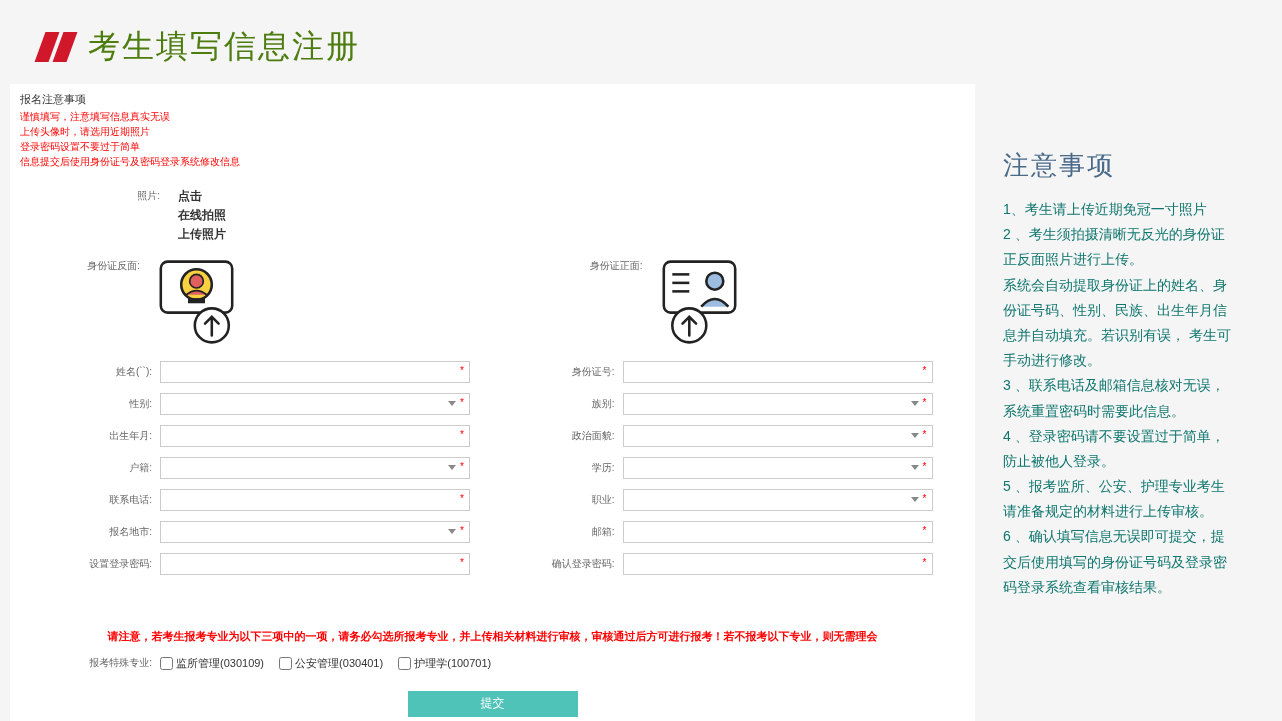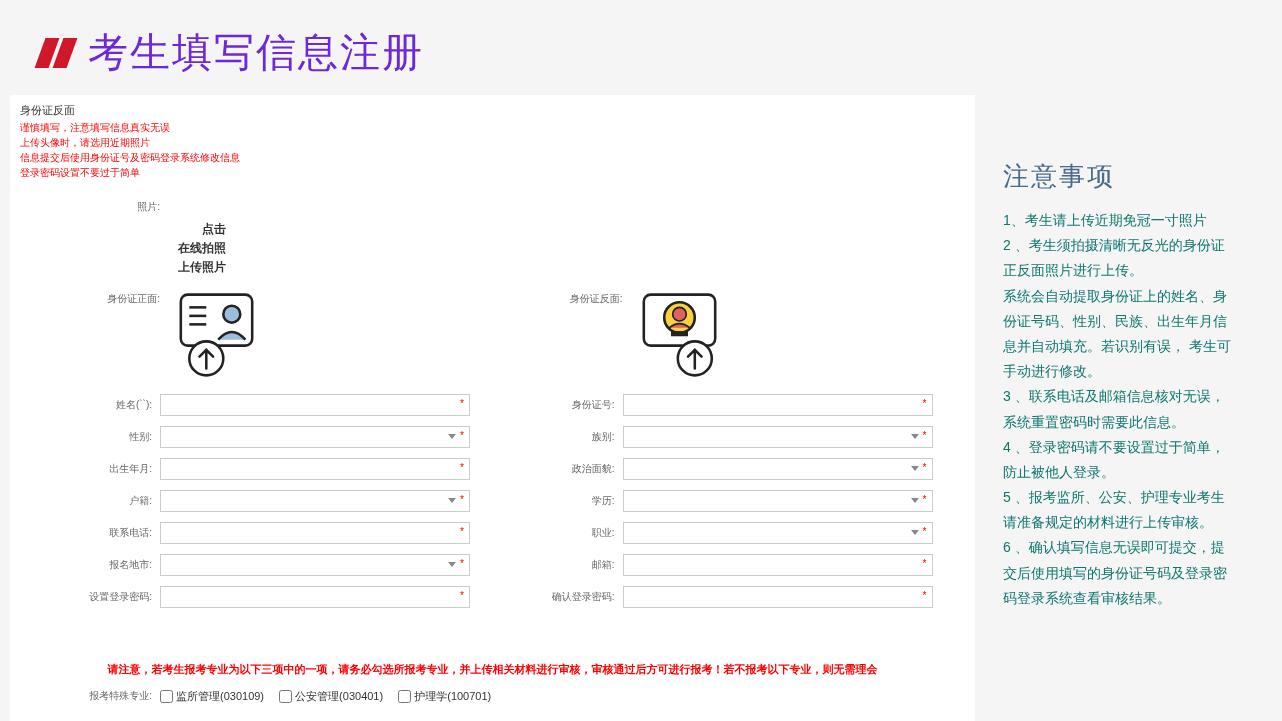--- a/index.html
+++ b/index.html
@@ -22,22 +22,22 @@
   }
   .logo-slash span {
     display: inline-block;
     width: 14px;
     height: 30px;
     background: #d1182b;
     transform: skewX(-20deg);
     margin-right: 4px;
   }
   .page-title {
-    font-size: 40px;
-    color: #6d28d9;
+    font-size: 32px;
+    color: #4d7c0f;
     font-weight: 400;
     letter-spacing: 2px;
   }
   .main-wrap {
     display: flex;
     padding: 0 10px;
   }
   .form-panel {
     background: #fff;
     width: 965px;
@@ -65,24 +65,23 @@
     color: #666;
     width: 40px;
     text-align: right;
     padding-top: 2px;
   }
   .photo-upload {
     margin-left: 18px;
     font-size: 12px;
     font-weight: 600;
     color: #333;
-    text-align: right;
+    text-align: left;
     line-height: 1.6;
     cursor: pointer;
-    margin-top: 22px;
   }
   .id-row {
     display: flex;
     margin-top: 12px;
   }
   .id-col {
     width: 50%;
     display: flex;
   }
   .id-label {
@@ -216,65 +215,65 @@
 <div class="page-title-wrap">
   <div class="logo-slash">
       <span></span>
       <span></span>
     </div>
   <div class="page-title">考生填写信息注册</div>
 </div>
 
 <div class="main-wrap">
   <div class="form-panel">
-    <div class="notice-head">身份证反面</div>
+    <div class="notice-head">报名注意事项</div>
     <div class="notice-red">谨慎填写，注意填写信息真实无误</div>
     <div class="notice-red">上传头像时，请选用近期照片</div>
+    <div class="notice-red">登录密码设置不要过于简单</div>
     <div class="notice-red">信息提交后使用身份证号及密码登录系统修改信息</div>
-    <div class="notice-red">登录密码设置不要过于简单</div>
 
     <div class="photo-row">
       <div class="photo-label">照片:</div>
       <div class="photo-upload">
         <div>点击</div>
         <div>在线拍照</div>
         <div>上传照片</div>
       </div>
     </div>
 
     <div class="id-row">
+      <div class="id-col">
+        <div class="id-label id-label-right">身份证反面:</div>
+        <div class="id-upload-box">
+          <svg class="id-svg" viewBox="0 0 100 105">
+            <rect x="8" y="5" width="84" height="60" rx="8" fill="#fff" stroke="#222" stroke-width="3"></rect>
+            <circle cx="50" cy="32" r="18" fill="#f8d040" stroke="#222" stroke-width="3"></circle>
+            <circle cx="50" cy="28" r="8" fill="#e06060" stroke="#222" stroke-width="2"></circle>
+            <path d="M38 44 Q50 34 62 44" fill="#e06060" stroke="#222" stroke-width="2"></path>
+            <rect x="40" y="48" width="20" height="6" fill="#222"></rect>
+            <circle cx="68" cy="80" r="20" fill="#fff" stroke="#222" stroke-width="3"></circle>
+            <path d="M68 92 L68 70 M60 78 L68 70 L76 78" fill="none" stroke="#222" stroke-width="3" stroke-linecap="round"></path>
+          </svg>
+        </div>
+      </div>
       <div class="id-col">
         <div class="id-label">身份证正面:</div>
         <div class="id-upload-box">
           <svg class="id-svg" viewBox="0 0 100 105">
             <rect x="8" y="5" width="84" height="60" rx="8" fill="#fff" stroke="#222" stroke-width="3"></rect>
             <line x1="18" y1="20" x2="38" y2="20" stroke="#222" stroke-width="3"></line>
             <line x1="18" y1="30" x2="38" y2="30" stroke="#222" stroke-width="3"></line>
             <line x1="18" y1="40" x2="38" y2="40" stroke="#222" stroke-width="3"></line>
             <circle cx="68" cy="28" r="10" fill="#9dbde0" stroke="#222" stroke-width="3"></circle>
             <path d="M52 58 Q68 40 84 58" fill="#9dbde0" stroke="#222" stroke-width="3"></path>
             <circle cx="38" cy="80" r="20" fill="#fff" stroke="#222" stroke-width="3"></circle>
             <path d="M38 92 L38 70 M30 78 L38 70 L46 78" fill="none" stroke="#222" stroke-width="3" stroke-linecap="round"></path>
           </svg>
         </div>
       </div>
-      <div class="id-col">
-        <div class="id-label id-label-right">身份证反面:</div>
-        <div class="id-upload-box">
-          <svg class="id-svg" viewBox="0 0 100 105">
-            <rect x="8" y="5" width="84" height="60" rx="8" fill="#fff" stroke="#222" stroke-width="3"></rect>
-            <circle cx="50" cy="32" r="18" fill="#f8d040" stroke="#222" stroke-width="3"></circle>
-            <circle cx="50" cy="28" r="8" fill="#e06060" stroke="#222" stroke-width="2"></circle>
-            <path d="M38 44 Q50 34 62 44" fill="#e06060" stroke="#222" stroke-width="2"></path>
-            <rect x="40" y="48" width="20" height="6" fill="#222"></rect>
-            <circle cx="68" cy="80" r="20" fill="#fff" stroke="#222" stroke-width="3"></circle>
-            <path d="M68 92 L68 70 M60 78 L68 70 L76 78" fill="none" stroke="#222" stroke-width="3" stroke-linecap="round"></path>
-          </svg>
-        </div>
-      </div>
     </div>
 
     <div class="form-grid">
       <div class="form-col">
         <div class="form-row">
           <div class="form-label">姓名(``):</div>
           <div class="input-wrap"><input class="form-input" style=""><span class="req-star">*</span></div>
         </div>
         <div class="form-row">
           <div class="form-label">性别:</div>

